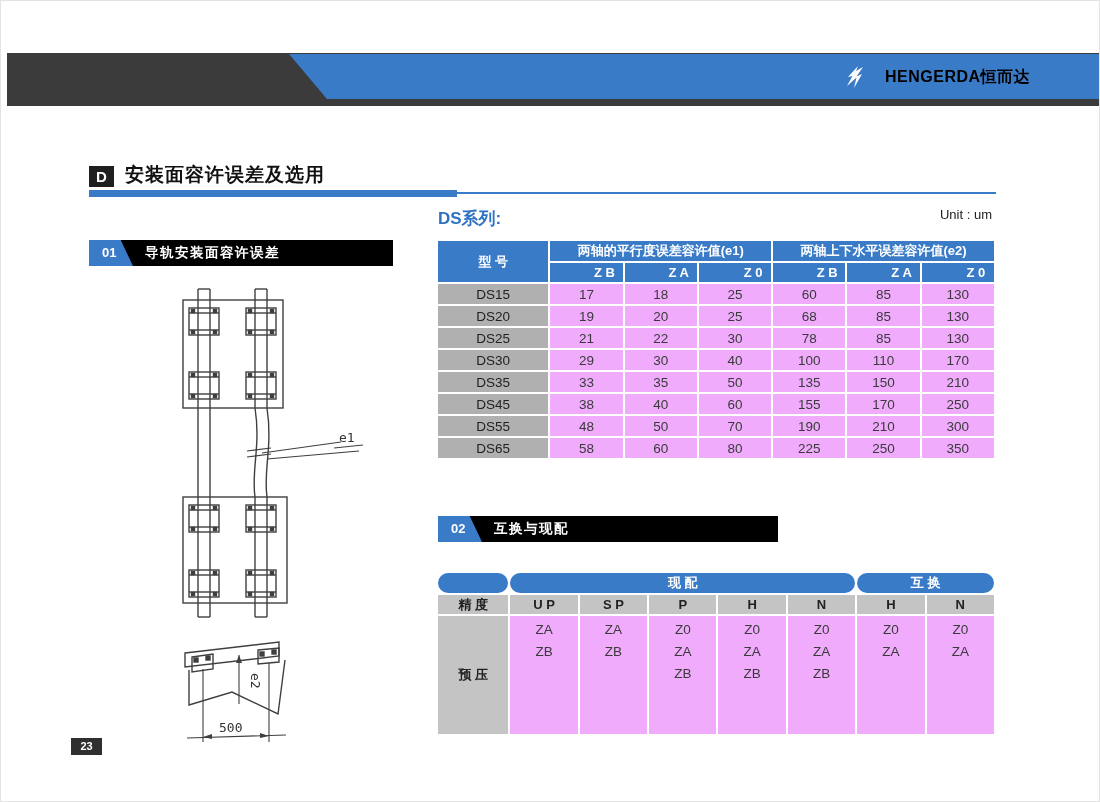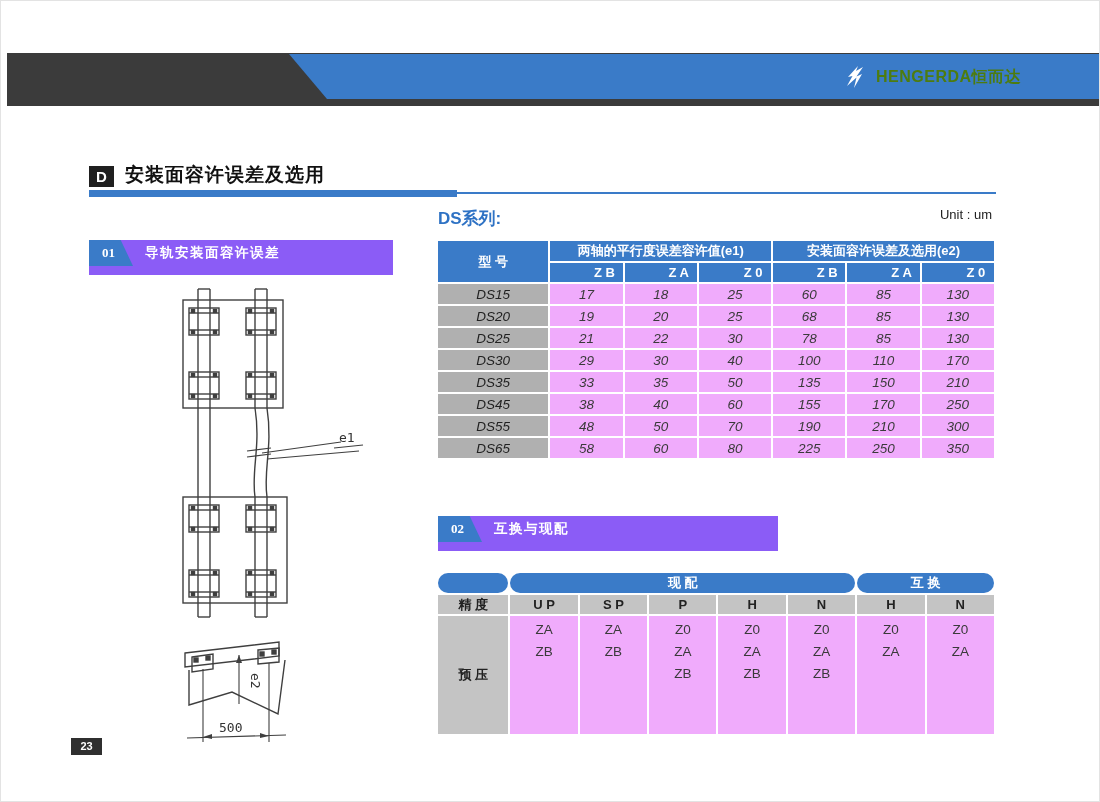--- a/index.html
+++ b/index.html
@@ -4,49 +4,49 @@
 <style>
   html,body{margin:0;padding:0;background:#fff;}
   .page{position:relative;width:1100px;height:802px;background:#fff;overflow:hidden;
         font-family:"Liberation Sans","DejaVu Sans",sans-serif;box-sizing:border-box;border:1px solid #e3e3e3;}
   
   .topbar{position:absolute;left:6px;top:52px;width:1094px;height:53px;background:#3b3b3b;}
   .topbar-blue{position:absolute;left:288px;top:53px;width:812px;height:45px;background:#3a7bc8;
                clip-path:polygon(0 0,100% 0,100% 100%,38px 100%);}
   .topbar-title{position:absolute;left:88px;top:63px;margin:0;font-size:21px;font-weight:bold;
                 color:#fff;letter-spacing:1px;}
-  .brand{position:absolute;left:843px;top:64px;display:flex;align-items:center;gap:12px;color:#4d7c0f;text-align:center;}
+  .brand{position:absolute;left:843px;top:64px;display:flex;align-items:center;gap:21px;color:#000000;text-align:center;}
   .brand-text{font-size:16px;font-weight:bold;letter-spacing:.5px;}
   
   .sec-square{position:absolute;left:88px;top:165px;width:25px;height:21px;background:#1f1f1f;color:#fff;
               font-size:15px;font-weight:bold;text-align:center;line-height:21px;}
   .sec-title{position:absolute;left:124px;top:161px;font-size:19px;font-weight:bold;color:#111;letter-spacing:1px;}
   .rule-thick{position:absolute;left:88px;top:189px;width:368px;height:7px;background:#3a7bc8;}
   .rule-thin{position:absolute;left:456px;top:191px;width:539px;height:2px;background:#3a7bc8;}
   
-  .numbar{position:absolute;height:35px;background:#8b5cf6;font-family:Liberation Serif, serif;}
+  .numbar{position:absolute;height:26px;background:#000000;}
   .numbar .chip{position:absolute;left:0;top:0;width:44px;height:26px;background:#3a7bc8;
                 clip-path:polygon(0 0,72% 0,100% 100%,0 100%);color:#fff;font-size:13px;font-weight:bold;
                 text-align:left;line-height:26px;padding-left:13px;box-sizing:border-box;}
   .numbar .btitle{position:absolute;left:56px;top:0;color:#fff;font-size:13.5px;font-weight:bold;
                   line-height:26px;letter-spacing:1.5px;}
   #bar01{left:88px;top:239px;width:304px;}
   #bar02{left:437px;top:515px;width:303px;padding-left:37px;}
   
   .ds-label{position:absolute;left:437px;top:206px;font-size:17px;font-weight:bold;color:#2e72c4;}
   .unit-label{position:absolute;right:107px;top:206px;font-size:13px;color:#222;}
   
   table{border-collapse:separate;border-spacing:2px;table-layout:fixed;}
   #t1{position:absolute;left:435px;top:238px;width:560px;}
   #t2{position:absolute;left:435px;top:570px;width:560px;}
   th,td{padding:0;font-weight:normal;}
   .hblue{background:#3a7bc8;color:#fff;font-size:13px;font-weight:bold;text-align:center;}
   #t1 .g{height:20px;}
   #t1 .sub{height:19px;padding-left:36px;}
-  #t1 td{height:20px;text-align:center;font-size:13.5px;font-style:italic;}
+  #t1 td{height:20px;text-align:center;font-size:13.5px;}
   .model{background:#b0b0b0;color:#222;}
   .val{background:#f0abfc;color:#3a3a3a;}
   #t2 .g{height:20px;border-radius:10px;}
   .hgray{background:#c4c4c4;color:#222;font-size:13px;font-weight:bold;text-align:center;height:19px;}
   #t2 td{font-size:13.5px;text-align:center;}
   #t2 .body td{height:118px;vertical-align:top;}
   #t2 td.pre{background:#c4c4c4;color:#222;font-size:13px;font-weight:bold;vertical-align:middle;}
   .pv{height:22px;line-height:22px;}
   #t2 .body .val .pv:first-child{margin-top:3px;}
   
@@ -160,21 +160,21 @@
 
   <table id="t1">
     <colgroup>
         <col style="width:110px">
         <col span="6" style="width:72px">
       </colgroup>
     <tbody>
         <tr>
       <th class="hblue g" rowspan="2">型 号</th>
       <th class="hblue g" colspan="3">两轴的平行度误差容许值(e1)</th>
-      <th class="hblue g" colspan="3">安装面容许误差及选用(e2)</th>
+      <th class="hblue g" colspan="3">两轴上下水平误差容许值(e2)</th>
     </tr>
     <tr>
       <th class="hblue sub">Z B</th>
       <th class="hblue sub">Z A</th>
       <th class="hblue sub">Z 0</th>
       <th class="hblue sub">Z B</th>
       <th class="hblue sub">Z A</th>
       <th class="hblue sub">Z 0</th>
     </tr>
     <tr>

